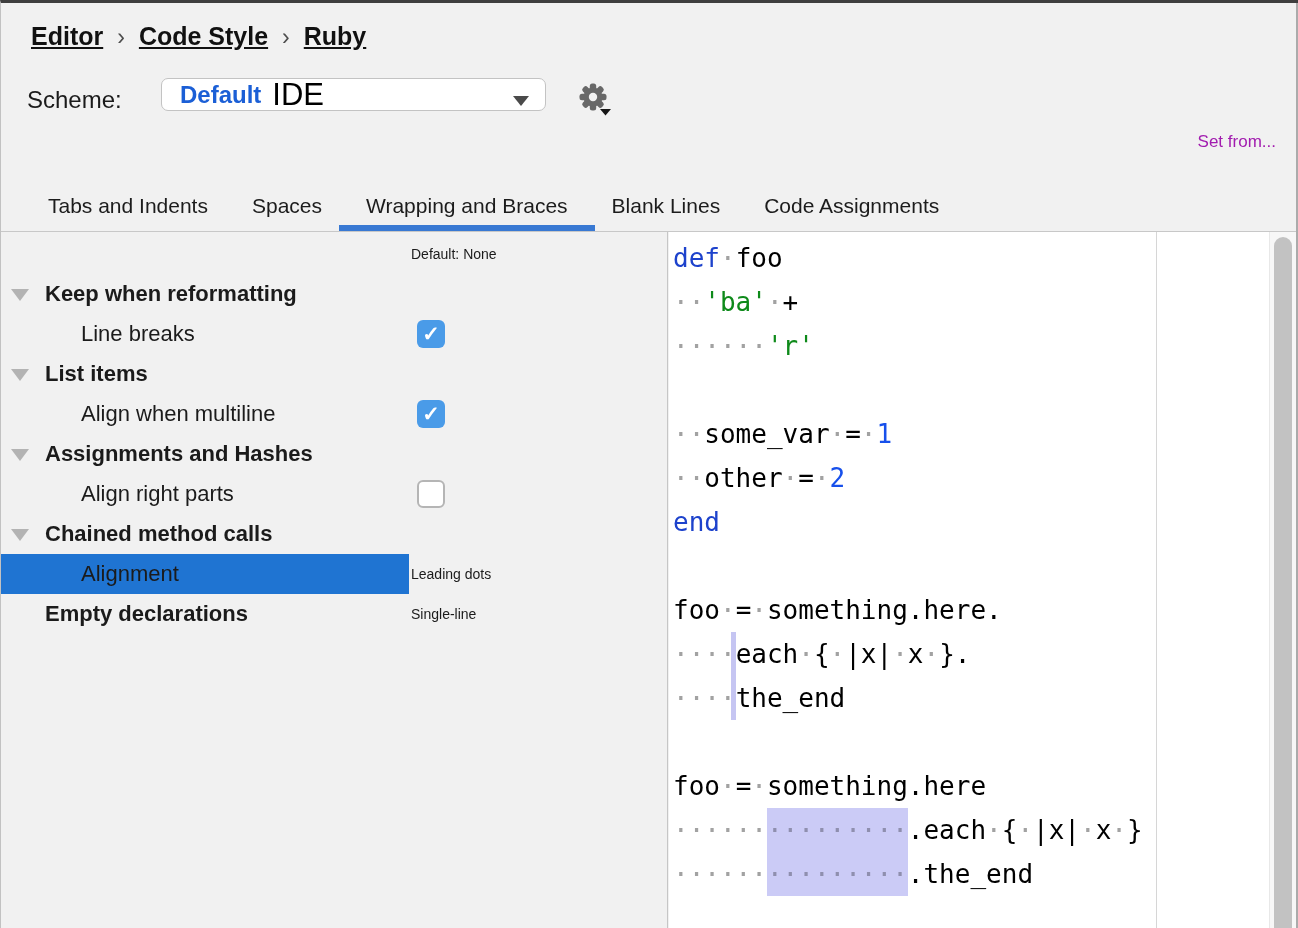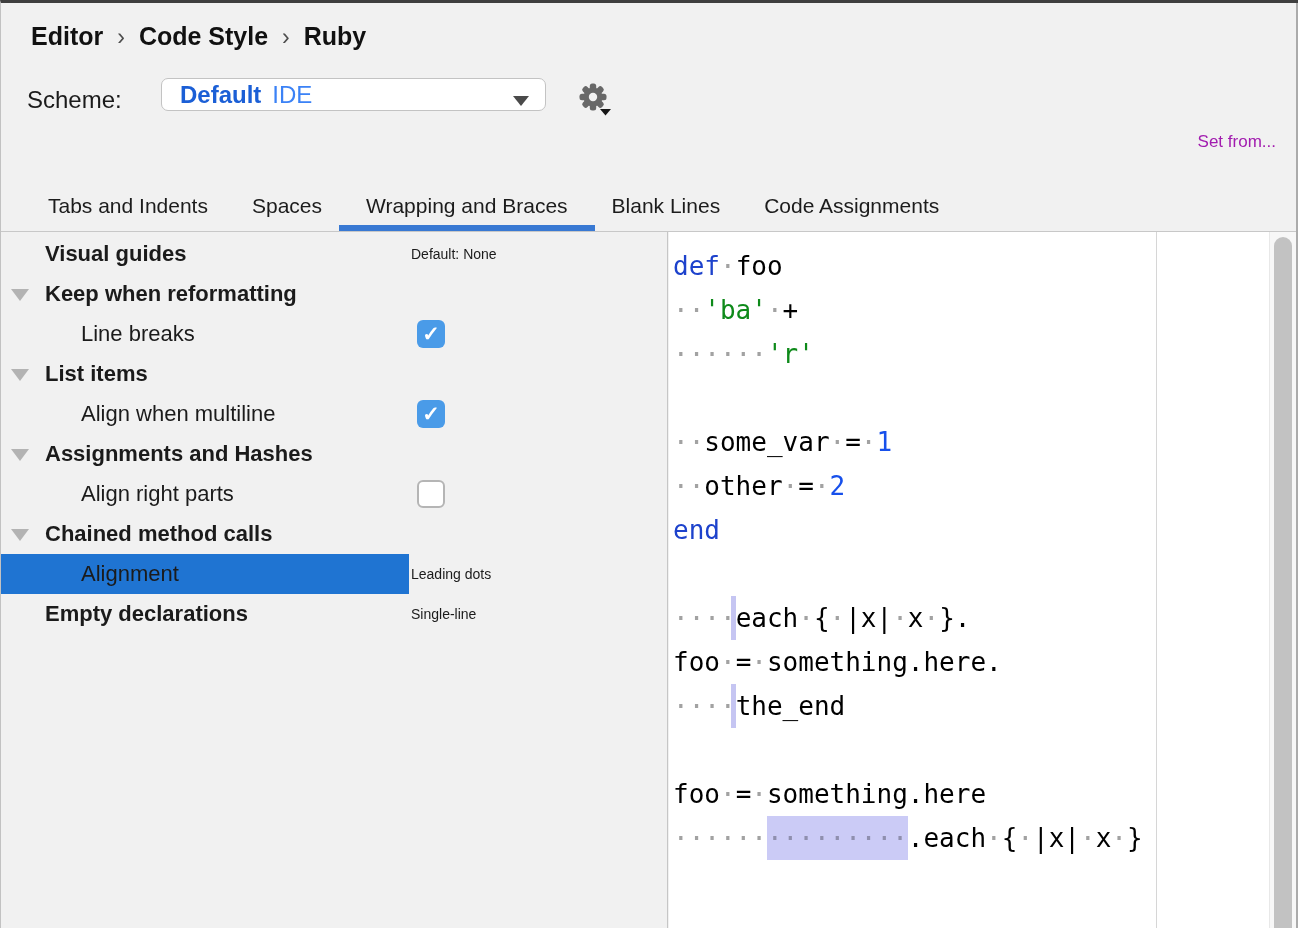--- a/index.html
+++ b/index.html
@@ -7,30 +7,30 @@
     width:1298px;height:928px;position:relative;overflow:hidden;
     background:#f1f1f1;
     font-family:"Liberation Sans",sans-serif;
     color:#1b1b1b;
   }
   #app{position:absolute;inset:0;border-top:3px solid #3f3f3f;border-left:1px solid #c2c2c2;box-sizing:border-box;}
   #right-edge{position:absolute;top:0;bottom:0;right:0;width:2px;background:#ababab;z-index:50;}
 
   
   #breadcrumb{position:absolute;left:30px;top:19px;display:flex;align-items:baseline;gap:14px;}
-  .crumb{font-size:25px;font-weight:bold;color:#111;}
+  .crumb{font-size:25px;font-weight:bold;color:#111;text-decoration:underline;}
   .crumb-sep{font-size:23px;color:#4e4e4e;}
 
   
   #scheme-label{position:absolute;left:26px;top:83px;font-size:24px;}
   #scheme-select{position:absolute;left:160px;top:75px;width:385px;height:33px;background:#fff;
     border:1px solid #c3c3c3;border-radius:7px;box-sizing:border-box;display:flex;align-items:center;
     padding-left:18px;gap:11px;}
   #scheme-primary{font-size:24px;font-weight:bold;color:#1b5fd6;}
-  #scheme-secondary{font-size:24px;color:#3b82f6;}
+  #scheme-secondary{font-size:31px;color:#000000;}
   #scheme-caret{position:absolute;right:16px;top:17px;width:0;height:0;
     border-left:8px solid transparent;border-right:8px solid transparent;border-top:10px solid #4a4a4a;}
   #gear-btn{position:absolute;left:574px;top:77px;width:40px;height:40px;cursor:pointer;}
   #set-from{position:absolute;right:22px;top:129px;font-size:17px;color:#a21caf;cursor:pointer;}
 
   
   #tabs{position:absolute;left:47px;top:188px;display:flex;gap:44px;height:34px;}
   .tab{position:relative;font-size:21px;color:#1c1c1c;line-height:30px;white-space:nowrap;cursor:pointer;}
   .tab.active::after{content:"";position:absolute;left:-27px;right:-27px;bottom:-6px;height:6px;background:var(--tab_underline);}
   #header-sep{position:absolute;left:0;right:0;top:228px;height:1px;background:#c8c8c8;}
@@ -47,21 +47,21 @@
   .row-label.bold{font-weight:bold;}
   .row-value{position:absolute;left:410px;line-height:40px;font-size:14px;color:#1b1b1b;white-space:nowrap;}
   .checkbox{position:absolute;left:416px;top:6px;width:28px;height:28px;border-radius:6px;box-sizing:border-box;cursor:pointer;}
   .checkbox.checked{background:var(--checkbox_blue);}
   .checkbox.unchecked{background:#fff;border:2px solid #b5b5b5;}
   .checkmark{display:block;text-align:center;line-height:27px;font-size:21px;font-weight:bold;color:#fff;}
 
   
   #preview{position:absolute;left:668px;top:229px;right:0;bottom:0;background:#fff;overflow:hidden;}
   #margin-guide{position:absolute;left:487px;top:0;bottom:0;width:1px;background:#d6d6d6;}
-  #code{position:absolute;left:4px;top:4px;font-family:"DejaVu Sans Mono",monospace;font-size:26px;line-height:44px;margin-top:8px;}
+  #code{position:absolute;left:4px;top:4px;font-family:"DejaVu Sans Mono",monospace;font-size:26px;line-height:44px;}
   .code-line{height:44px;white-space:pre;}
   .seg-plain{color:#000;}
   .seg-kw{color:var(--keyword);}
   .seg-str{color:var(--string);}
   .seg-num{color:var(--number);}
   .seg-ws{color:#a2a2a2;}
   .seg-wsh{color:#8f8fae;background:var(--highlight_lavender);display:inline-block;height:44px;vertical-align:top;}
   .seg-bar{display:inline-block;width:5px;height:44px;margin-left:-5px;background:#c5c5f2;vertical-align:top;}
 
   
@@ -109,21 +109,20 @@
       <span class="tab">Tabs and Indents</span>
       <span class="tab">Spaces</span>
       <span class="tab active">Wrapping and Braces</span>
       <span class="tab">Blank Lines</span>
       <span class="tab">Code Assignments</span>
     </div>
   <div id="header-sep"></div>
 
   <div id="tree">
       <div class="tree-row">
-        <span class="row-label lvl0 bold">Visual guides</span>
         <span class="row-value">Default: None</span>
       </div>
       <div class="tree-row">
         <span class="expander"></span>
         <span class="row-label lvl0 bold">Keep when reformatting</span>
       </div>
       <div class="tree-row">
         <span class="row-label lvl1">Line breaks</span>
         <span class="checkbox checked">
           <span class="checkmark">✓</span>
@@ -165,26 +164,27 @@
     <div id="margin-guide"></div>
     <div id="code">
         <div class="code-line"><span class="seg-kw">def</span><span class="seg-ws">·</span><span class="seg-plain">foo</span></div>
         <div class="code-line"><span class="seg-ws">··</span><span class="seg-str">'ba'</span><span class="seg-ws">·</span><span class="seg-plain">+</span></div>
         <div class="code-line"><span class="seg-ws">······</span><span class="seg-str">'r'</span></div>
         <div class="code-line"></div>
         <div class="code-line"><span class="seg-ws">··</span><span class="seg-plain">some_var</span><span class="seg-ws">·</span><span class="seg-plain">=</span><span class="seg-ws">·</span><span class="seg-num">1</span></div>
         <div class="code-line"><span class="seg-ws">··</span><span class="seg-plain">other</span><span class="seg-ws">·</span><span class="seg-plain">=</span><span class="seg-ws">·</span><span class="seg-num">2</span></div>
         <div class="code-line"><span class="seg-kw">end</span></div>
         <div class="code-line"></div>
+        <div class="code-line"><span class="seg-plain">foo</span><span class="seg-ws">·</span><span class="seg-plain">=</span><span class="seg-ws">·</span><span class="seg-plain">something.here.</span></div>
         <div class="code-line"><span class="seg-ws">····</span><span class="seg-bar"></span><span class="seg-plain">each</span><span class="seg-ws">·</span><span class="seg-plain">{</span><span class="seg-ws">·</span><span class="seg-plain">|x|</span><span class="seg-ws">·</span><span class="seg-plain">x</span><span class="seg-ws">·</span><span class="seg-plain">}.</span></div>
-        <div class="code-line"><span class="seg-plain">foo</span><span class="seg-ws">·</span><span class="seg-plain">=</span><span class="seg-ws">·</span><span class="seg-plain">something.here.</span></div>
         <div class="code-line"><span class="seg-ws">····</span><span class="seg-bar"></span><span class="seg-plain">the_end</span></div>
         <div class="code-line"></div>
         <div class="code-line"><span class="seg-plain">foo</span><span class="seg-ws">·</span><span class="seg-plain">=</span><span class="seg-ws">·</span><span class="seg-plain">something.here</span></div>
         <div class="code-line"><span class="seg-ws">······</span><span class="seg-wsh">·········</span><span class="seg-plain">.each</span><span class="seg-ws">·</span><span class="seg-plain">{</span><span class="seg-ws">·</span><span class="seg-plain">|x|</span><span class="seg-ws">·</span><span class="seg-plain">x</span><span class="seg-ws">·</span><span class="seg-plain">}</span></div>
+        <div class="code-line"><span class="seg-ws">······</span><span class="seg-wsh">·········</span><span class="seg-plain">.the_end</span></div>
       </div>
     <div id="scrollbar">
       <div id="scrollbar-thumb"></div>
     </div>
   </div>
 
   <div id="right-edge"></div>
 </div>
 
 </body></html>

